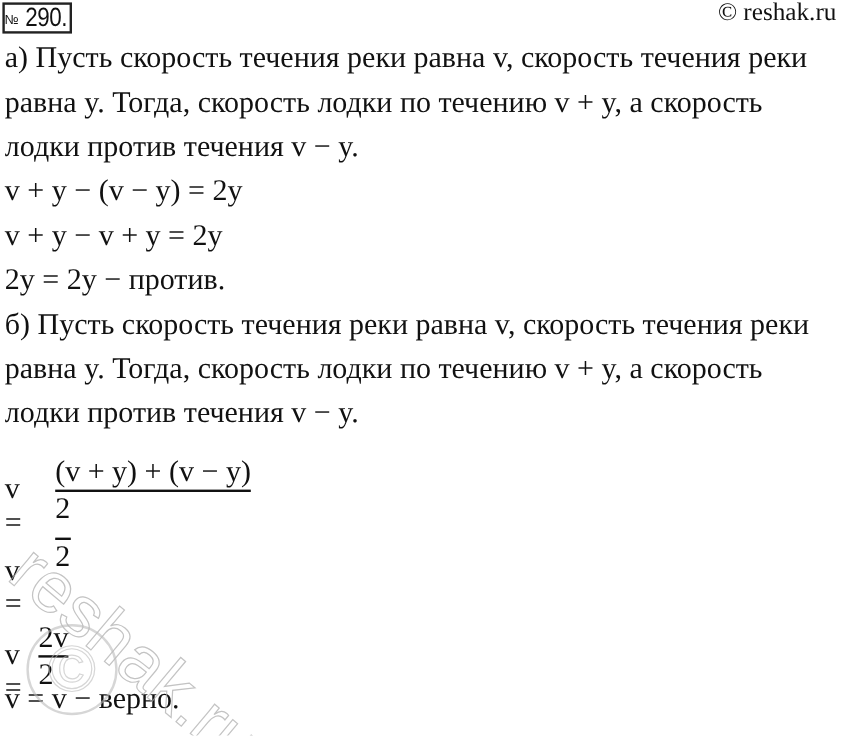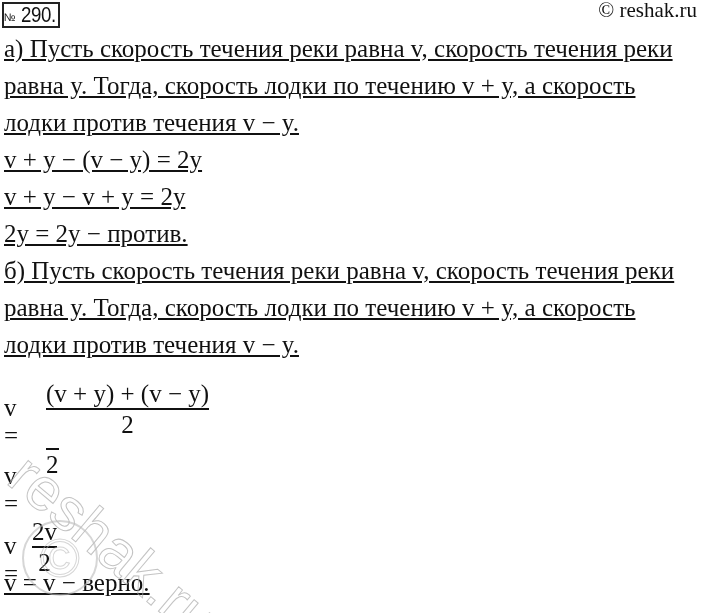--- a/index.html
+++ b/index.html
@@ -5,24 +5,24 @@
   html, body { margin:0; padding:0; background:#ffffff; }
   body { width:703px; height:613px; position:relative; overflow:hidden;
          font-family:"Liberation Serif","DejaVu Serif",serif; color:#111; }
   .num-box { position:absolute; left:2px; top:2px; width:58px; height:26px;
              border:2px solid #222; box-sizing:border-box;
              font-family:"Liberation Sans","DejaVu Sans",sans-serif;
              display:flex; align-items:center; justify-content:center; }
   .num-box .no { font-size:11px; margin-right:2px; margin-top:4px; }
   .num-box .n { font-size:22px; letter-spacing:-0.5px; transform:scaleX(0.85); display:inline-block; }
   .copyright { position:absolute; right:6px; top:-2px; font-size:21px; }
-  .line { position:absolute; left:4px; font-size:25px; white-space:nowrap; line-height:30px;text-decoration:underline; }
+  .line { position:absolute; left:4px; font-size:25px; white-space:nowrap; line-height:30px; }
   .frac { position:absolute; left:4px; font-size:25px; }
   .frac .lhs { position:absolute; left:0; }
-  .frac .f { position:absolute; display:flex; flex-direction:column; align-items:center; }
+  .frac .f { position:absolute; display:flex; flex-direction:column; }
   .frac .f .num { white-space:nowrap; line-height:28px; }
   .frac .f .bar { height:1.5px; background:#111; width:100%; }
   .frac .f .den { line-height:30px; }
   .watermark { position:absolute; left:20px; top:470px; font-family:"Liberation Sans",sans-serif;
                font-size:60px; color:transparent; -webkit-text-stroke:1px #aaa;
                transform:rotate(55deg); transform-origin:left top; opacity:0.7; pointer-events:none; }
   .wm-circle { position:absolute; left:20px; top:520px; width:72px; height:72px; border-radius:50%;
                border:2px solid #bbb; opacity:0.6; display:flex; align-items:center; justify-content:center;
                font-size:54px; color:transparent; -webkit-text-stroke:1px #bbb; font-family:"Liberation Sans",sans-serif; }
 </style>

